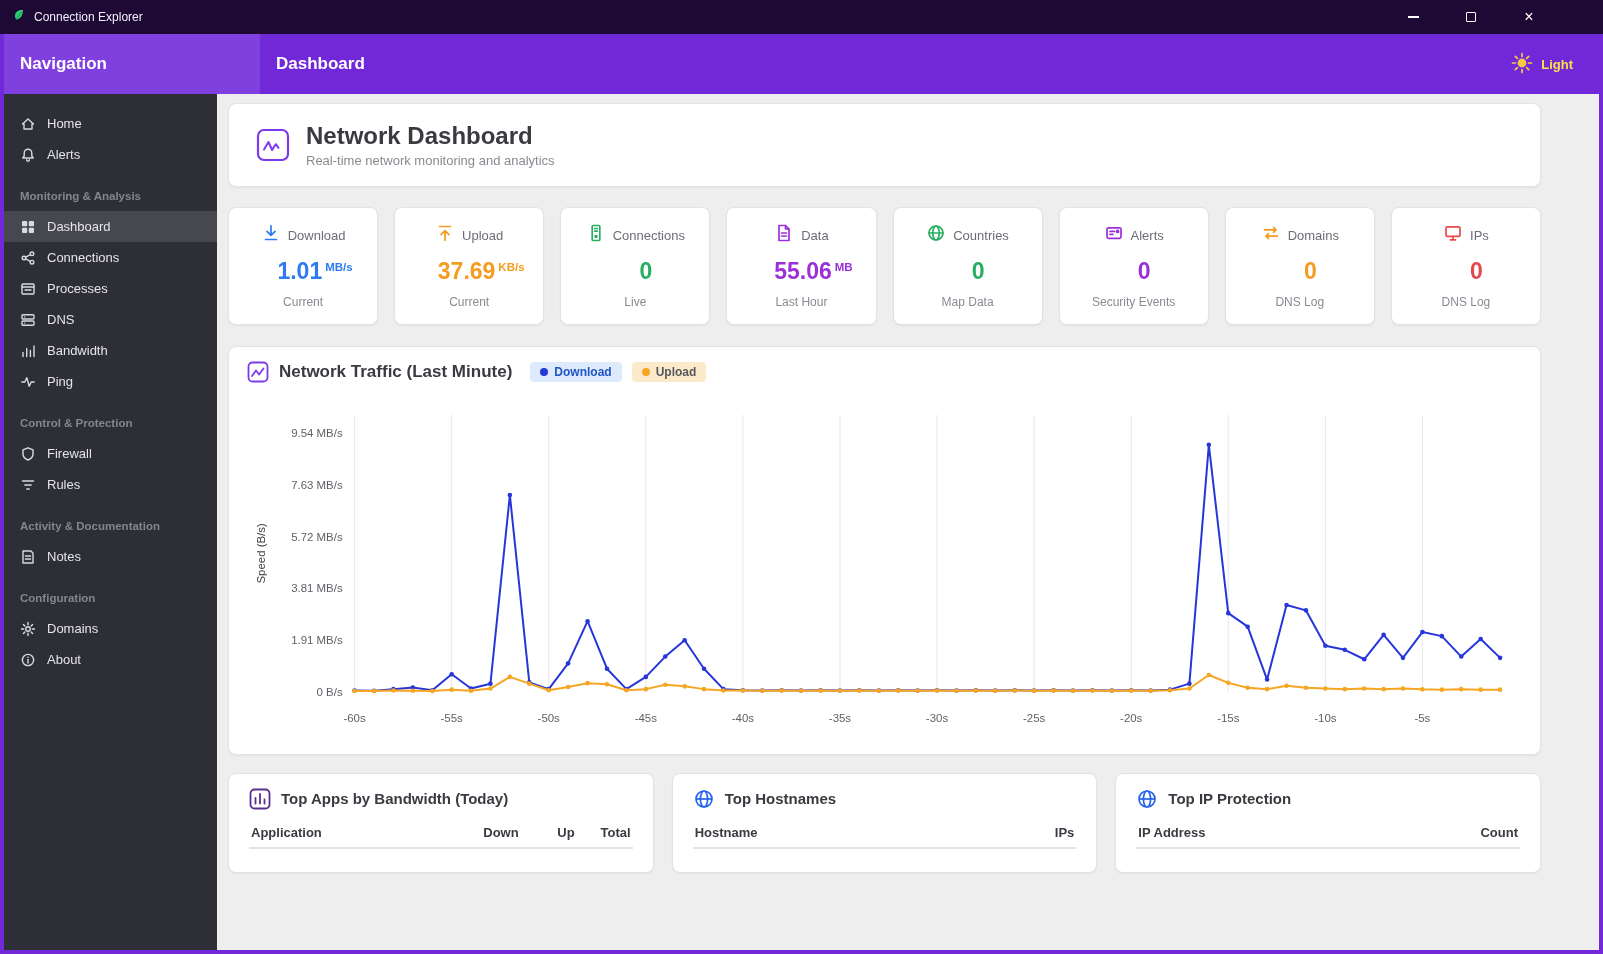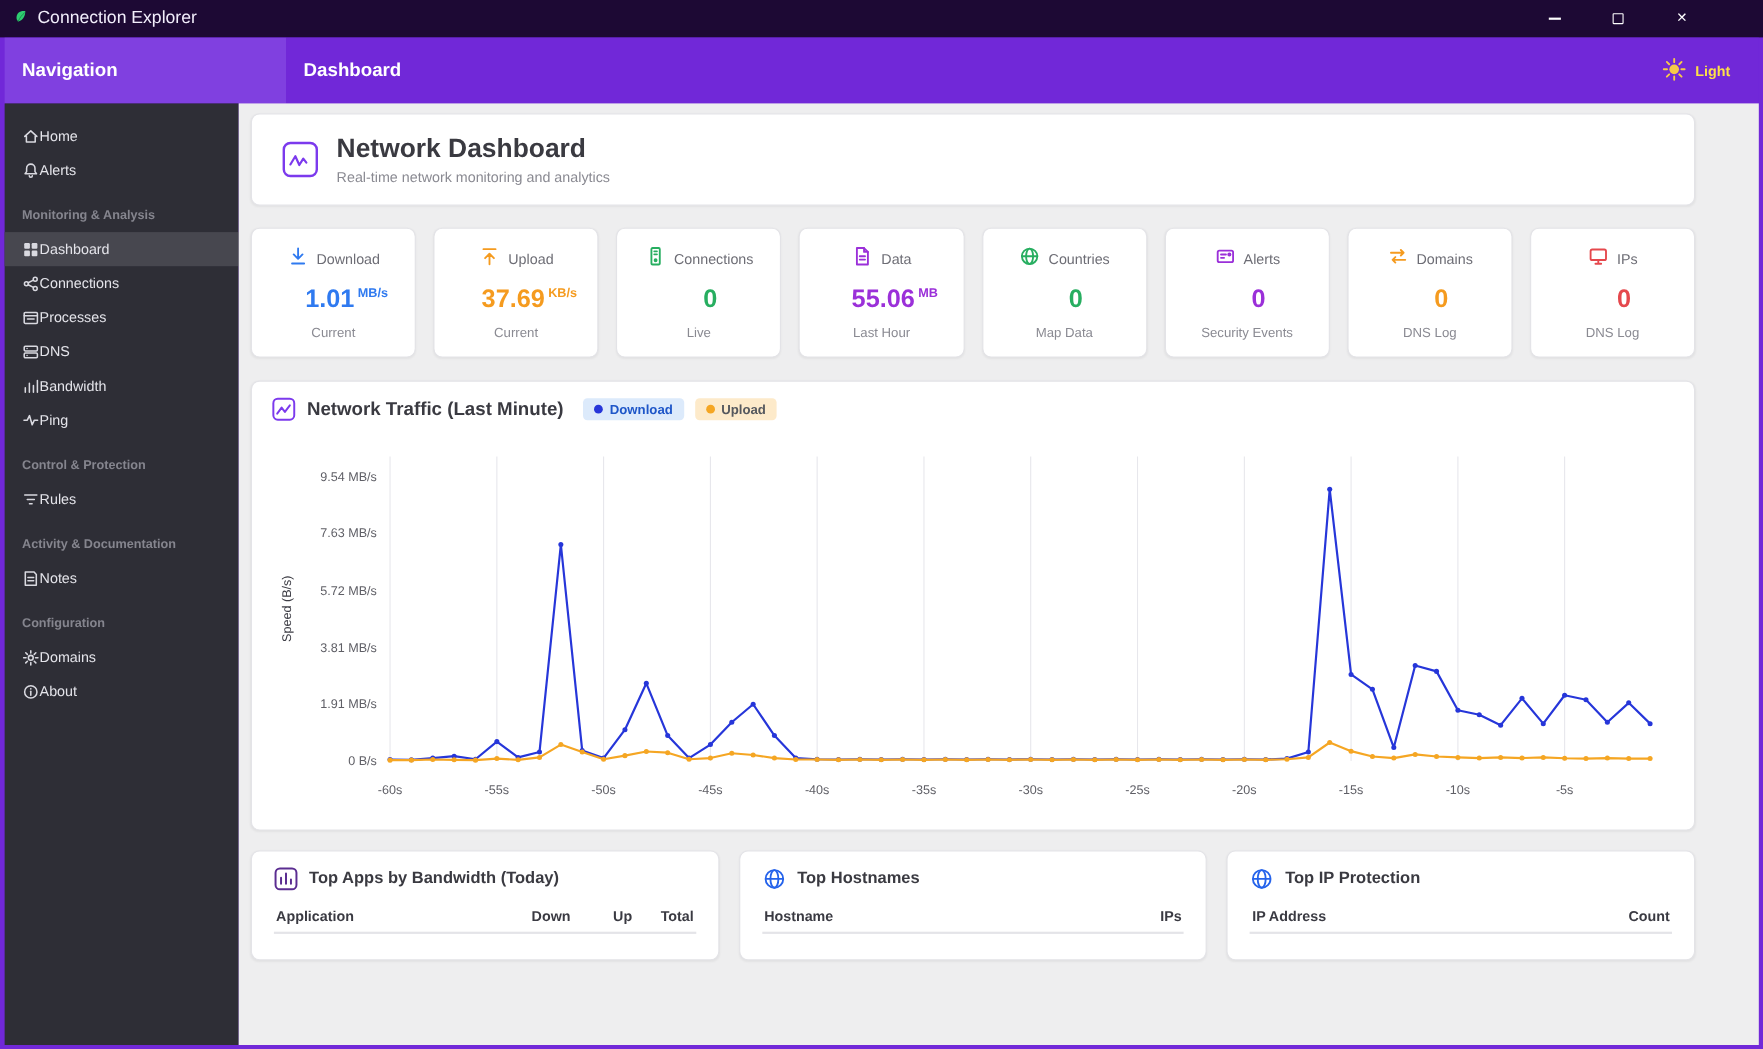--- a/index.html
+++ b/index.html
@@ -4,41 +4,41 @@
 <style>
   * { box-sizing: border-box; margin: 0; padding: 0; }
   html,body { width:1603px; height:954px; overflow:hidden; }
   body { font-family:"Liberation Sans","DejaVu Sans",sans-serif; background:#1d0934; }
 
   .window { position:relative; width:1603px; height:954px; background:#7128d8; }
 
   
   .titlebar { height:34px; background:#1d0934; display:flex; align-items:center; color:#fff; }
   .titlebar-left { display:flex; align-items:center; gap:8px; padding-left:12px; flex:1; }
-  .titlebar-title { font-size:16px; color:#f2eefb; }
+  .titlebar-title { font-size:12px; color:#f2eefb; }
   .tb-controls { display:flex; align-items:center; gap:34px; padding-right:62px; }
   .tb-btn { width:24px; height:24px; display:flex; align-items:center; justify-content:center; cursor:pointer; }
   .min-glyph { width:11px; height:1.6px; background:#fff; }
   .max-glyph { width:10px; height:10px; border:1.4px solid #fff; border-radius:1px; }
   .close-glyph { font-size:16px; color:#fff; line-height:1; }
 
   
   .frame { position:absolute; top:34px; left:4px; right:4px; bottom:4px; display:flex; flex-direction:column; overflow:hidden; }
 
   
   .appheader { height:60px; display:flex; flex:0 0 auto; }
   .nav-header { width:256px; background:#8040e0; color:#fff; font-size:17px; font-weight:700; display:flex; align-items:center; padding-left:16px; }
   .page-header { flex:1; background:#7128d8; color:#fff; display:flex; align-items:center; padding:0 26px 0 16px; }
   .page-title { font-size:17px; font-weight:700; flex:1; }
   .theme-toggle { display:flex; align-items:center; gap:8px; color:#fde047; font-size:13px; font-weight:700; cursor:pointer; }
 
   
   .appbody { flex:1; display:flex; min-height:0; }
   .sidebar { width:213px; background:#2e2e36; padding-top:14px; flex:0 0 auto; }
-  .nav-item { height:31px; display:flex; align-items:center; padding-left:16px; color:#e4e4ea; font-size:13px; cursor:pointer; }
+  .nav-item { height:31px; display:flex; align-items:center; gap:11px; padding-left:16px; color:#e4e4ea; font-size:13px; cursor:pointer; }
   .nav-item.active { background:#47474f; }
   .nav-ic { width:16px; height:16px; display:flex; align-items:center; justify-content:center; }
   .nav-ic svg { width:16px; height:16px; stroke:#d9d9e0; fill:none; stroke-width:1.4; stroke-linecap:round; stroke-linejoin:round; }
   .nav-ic svg .fillpart { fill:#d9d9e0; stroke:none; }
   .nav-section { margin-top:15px; margin-bottom:4px; padding-left:16px; font-size:11.5px; font-weight:700; color:#85858e; height:22px; display:flex; align-items:center; }
 
   .main { flex:1; background:#eeeeef; padding:9px 58px 0 11px; overflow:hidden; }
 
   .card { background:#fff; border:1px solid #e3e3e7; border-radius:8px; box-shadow:0 1px 2px rgba(0,0,0,.05); }
 
@@ -200,20 +200,28 @@
         </div>
         <div class="nav-item">
           <span class="nav-ic">
               <svg viewBox="0 0 16 16">
                 <path d="M1.8 8h3l2-4.2 2.4 8.4 2-4.2h3"></path>
               </svg>
             </span>
           <span class="nav-label">Ping</span>
         </div>
         <div class="nav-section">Control &amp; Protection</div>
+        <div class="nav-item">
+          <span class="nav-ic">
+              <svg viewBox="0 0 16 16">
+                <path d="M8 1.8l5 2v4.2c0 3-2.2 4.9-5 6-2.8-1.1-5-3-5-6V3.8z"></path>
+              </svg>
+            </span>
+          <span class="nav-label">Firewall</span>
+        </div>
         <div class="nav-item">
           <span class="nav-ic">
               <svg viewBox="0 0 16 16">
                 <path d="M2.5 4h11M4.8 8h6.4M6.8 12h2.4"></path>
               </svg>
             </span>
           <span class="nav-label">Rules</span>
         </div>
         <div class="nav-section">Activity &amp; Documentation</div>
         <div class="nav-item">

